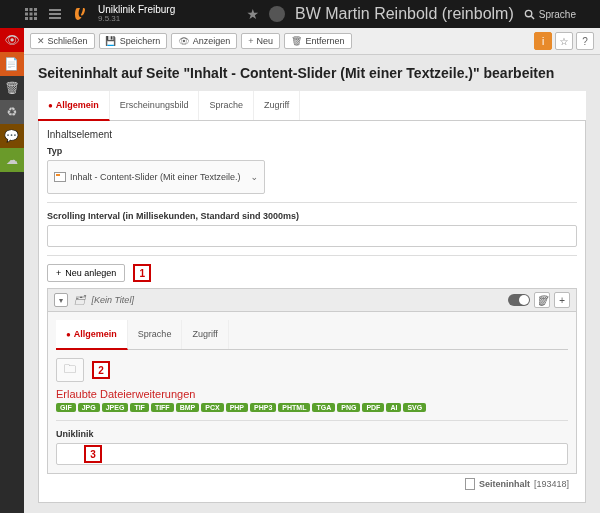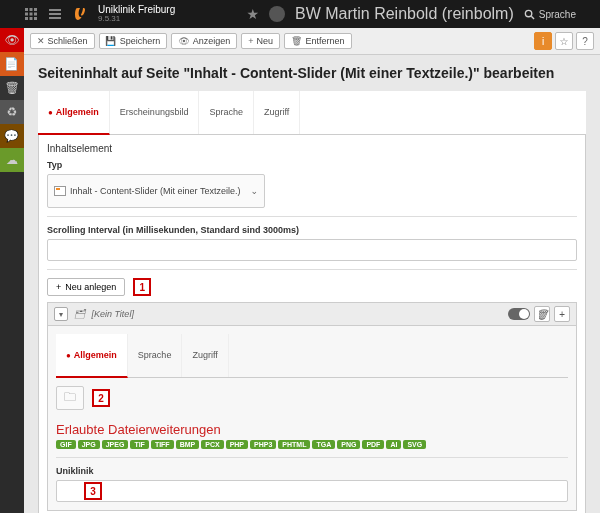--- a/index.html
+++ b/index.html
@@ -37,21 +37,21 @@
 .btn { background: #fff; border: 1px solid #bbb; border-radius: 2px; padding: 2px 6px; font-size: 9px; color: #444; display: inline-flex; align-items: center; gap: 3px; cursor: pointer; }
 .btn .ic { font-size: 9px; color: #666; }
 .toolbar .right { margin-left: auto; display: flex; gap: 3px; }
 .sq { width: 18px; height: 18px; border: 1px solid #bbb; border-radius: 2px; background: #fff; display: inline-flex; align-items: center; justify-content: center; font-size: 10px; color: #666; }
 .sq.orange { background: #e88a2a; color: #fff; border-color: #e88a2a; }
 
 .content { padding: 10px 14px; overflow-y: auto; flex: 1; }
 h1 { font-size: 14px; font-weight: bold; color: #222; margin-bottom: 10px; }
 
 .tabs { border-bottom: 1px solid #ccc; display: flex; background: #fff; }
-.tab { padding: 16px 10px; font-size: 9px; color: #555; border-right: 1px solid #eee; cursor: pointer; }
+.tab { padding: 9px 10px; font-size: 9px; color: #555; border-right: 1px solid #eee; cursor: pointer; }
 .tab.active { color: #c00; font-weight: bold; border-bottom: 2px solid #c00; margin-bottom: -1px; background: #fff; }
 .tab.active::before { content: "●"; color: #c00; margin-right: 3px; font-size: 8px; }
 
 .panel { background: #fff; border: 1px solid #ccc; border-top: none; padding: 8px; }
 .sect-title { font-size: 10px; color: #333; margin-bottom: 6px; }
 .label { font-size: 9px; font-weight: bold; color: #333; margin-bottom: 4px; display: block; }
 .sub-hr { border: none; border-top: 1px solid #ddd; margin: 8px 0; }
 
 .select-row { display: flex; align-items: center; gap: 4px; border: 1px solid #ccc; border-radius: 2px; padding: 11px 6px; width: fit-content; font-size: 9px; color: #444; background: #fafafa; }
 .select-row .card { width: 12px; height: 10px; border: 1px solid #999; background: #fff; display: inline-block; position: relative; }
@@ -74,21 +74,21 @@
 
 .nested-body { padding: 8px; }
 .nested-tabs { border-bottom: 1px solid #ccc; display: flex; margin-bottom: 8px; }
 .nested-tabs .tab { font-size: 9px; }
 
 .red-label { font-size: 9px; font-weight: bold; color: #333; display: flex; align-items: center; gap: 4px; margin-bottom: 4px; }
 .red-label::before { content: "●"; color: #c00; font-size: 8px; }
 
 .folder-btn { width: 28px; height: 24px; border: 1px solid #ccc; border-radius: 2px; background: #fafafa; display: inline-flex; align-items: center; justify-content: center; color: #888; font-size: 12px; }
 
-.file-ext-label { color: #c22; font-size: 13px; margin-top: 12px; margin-bottom: 3px; }
+.file-ext-label { color: #c22; font-size: 11px; margin-top: 6px; margin-bottom: 3px; }
 .badges { display: flex; flex-wrap: wrap; gap: 2px; }
 .badge { background: #5aa02c; color: #fff; font-size: 7px; font-weight: bold; padding: 1px 4px; border-radius: 2px; }
 
 .footer-meta { text-align: right; font-size: 9px; color: #666; padding: 4px 8px; display: flex; justify-content: flex-end; align-items: center; gap: 4px; }
 .footer-meta .fi { width: 10px; height: 12px; border: 1px solid #999; display: inline-block; }
 
 svg { display: block; }
 </style>
 </head>
 <body>

